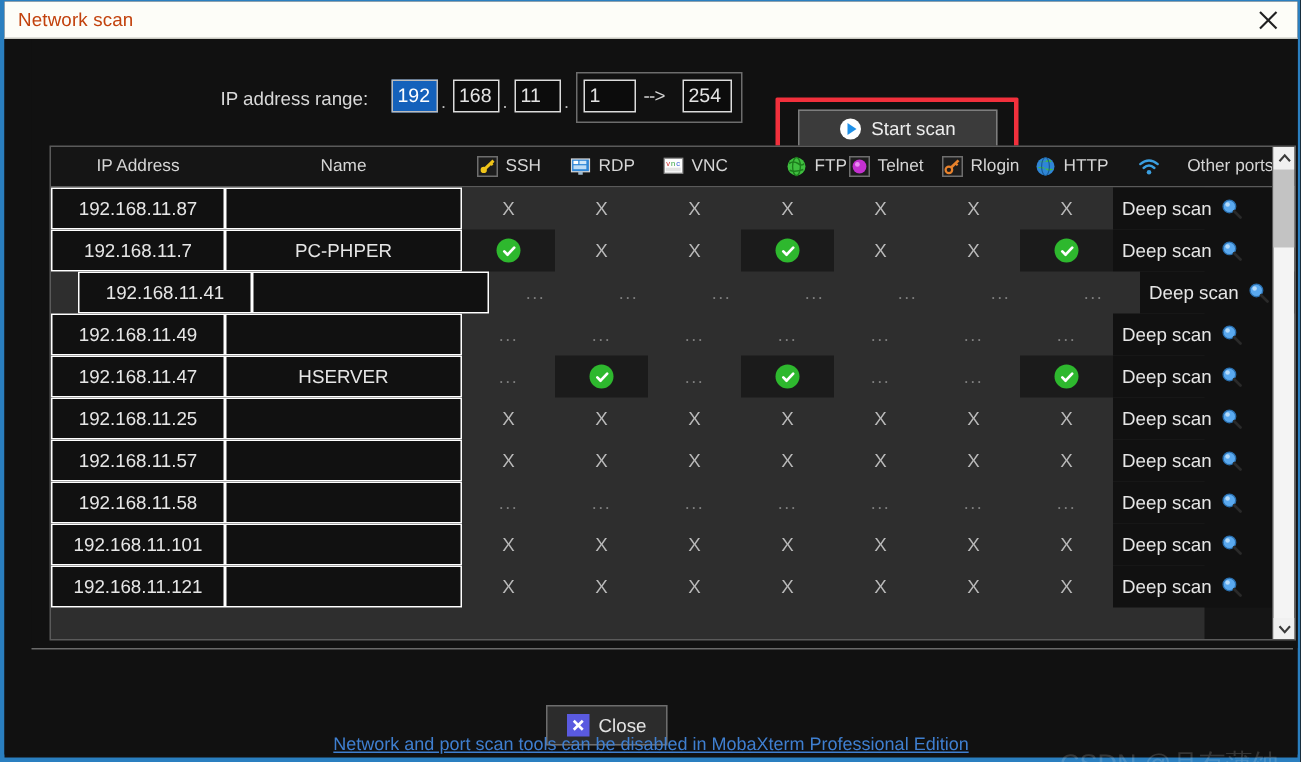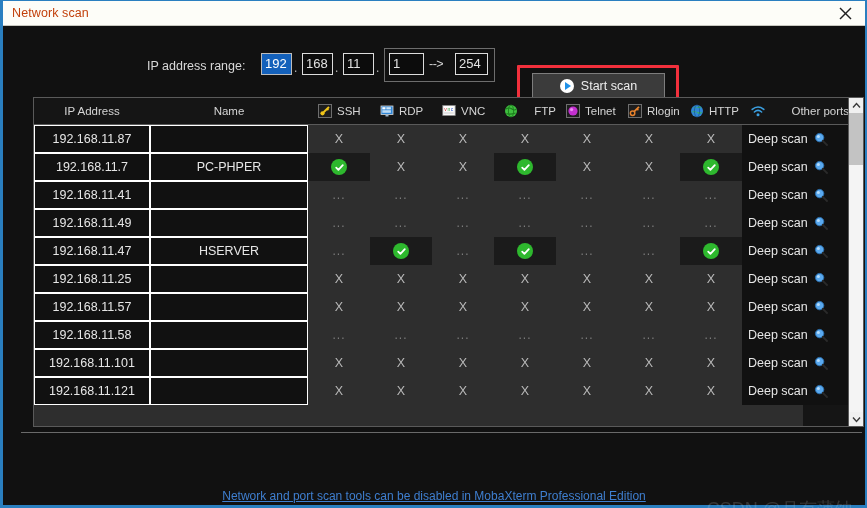--- a/index.html
+++ b/index.html
@@ -329,21 +329,21 @@
             <div class="th center" style="left: 398px; width: 62px; justify-content: flex-start; padding-left: 10px;">
               <svg class="th-icon" width="14" height="14" viewBox="0 0 14 14">
                 <rect x="0.8" y="1.5" width="12.4" height="10" fill="#fdfdfd" stroke="#8a8a8a" stroke-width="0.8"></rect>
                 <text x="2.2" y="6.6" font-size="5" fill="#cf2a2a" font-family="sans-serif">v</text>
                 <text x="5.4" y="6.6" font-size="5" fill="#2a9e3a" font-family="sans-serif">n</text>
                 <text x="8.8" y="6.6" font-size="5" fill="#2a55cf" font-family="sans-serif">c</text>
                 <rect x="1.8" y="7.8" width="10" height="2.4" fill="#e3e3e3"></rect>
               </svg>
               <span>VNC</span>
             </div>
-            <div class="th center" style="left: 460px; width: 62px; justify-content: space-between; padding-left: 10px;">
+            <div class="th center" style="left: 480px; width: 62px; justify-content: flex-start; padding-left: 10px;">
               <svg class="th-icon" width="14" height="14" viewBox="0 0 14 14">
                 <circle cx="7" cy="7" r="6" fill="#3fbf3f"></circle>
                 <path d="M2 5 Q5 3 8 5 Q11 7 12 5" stroke="#1d7d1d" stroke-width="1.1" fill="none"></path>
                 <path d="M2.5 9.5 Q6 11 11.5 9" stroke="#1d7d1d" stroke-width="1.1" fill="none"></path>
                 <ellipse cx="7" cy="7" rx="2.6" ry="6" fill="none" stroke="#1d7d1d" stroke-width="0.9"></ellipse>
               </svg>
               <span>FTP</span>
             </div>
             <div class="th center" style="left: 522px; width: 62px; justify-content: flex-start; padding-left: 10px;">
               <svg class="th-icon" width="14" height="14" viewBox="0 0 14 14">
@@ -364,21 +364,21 @@
             </div>
             <div class="th center" style="left: 646px; width: 62px; justify-content: flex-start; padding-left: 10px;">
               <svg class="th-icon" width="14" height="14" viewBox="0 0 14 14">
                 <circle cx="7" cy="7" r="6" fill="#2f86d6"></circle>
                 <path d="M3 3.6 Q5.5 5 7.5 3.2 Q9.5 1.6 11.2 4" fill="#3fbf3f"></path>
                 <path d="M1.6 8 Q5 6.2 7 8.6 Q9 11 12.4 8.6" fill="#3fbf3f"></path>
                 <ellipse cx="7" cy="7" rx="2.6" ry="6" fill="none" stroke="#1a5c96" stroke-width="0.8"></ellipse>
               </svg>
               <span>HTTP</span>
             </div>
-            <div class="th center" style="left: 708px; width: 107px; justify-content: space-between; padding-left: 8px; gap: 12px;">
+            <div class="th center" style="left: 708px; width: 107px; justify-content: flex-end; padding-left: 8px; gap: 12px;">
               <svg class="th-icon" width="14" height="14" viewBox="0 0 14 14" style="width:16px;height:14px">
                 <path d="M1.2 5.4 Q7 0.6 12.8 5.4" stroke="#3b9fe0" stroke-width="1.6" fill="none" stroke-linecap="round"></path>
                 <path d="M3.4 8 Q7 4.8 10.6 8" stroke="#3b9fe0" stroke-width="1.6" fill="none" stroke-linecap="round"></path>
                 <circle cx="7" cy="10.8" r="1.5" fill="#3b9fe0"></circle>
               </svg>
               <span>Other ports</span>
             </div>
           </div>
         <div class="tbody" id="tbody">
             <div class="row" style="top: 0px;">
@@ -452,21 +452,21 @@
               </div>
               <div class="cell-deep">
                 <span>Deep scan</span>
                 <svg class="mag" viewBox="0 0 14 14">
                   <circle cx="5.6" cy="5.6" r="4.2" fill="#5aa9ef" stroke="#2a6fae" stroke-width="0.9"></circle>
                   <circle cx="4.4" cy="4.4" r="1.5" fill="#b6dcfb"></circle>
                   <line x1="8.8" y1="8.8" x2="13" y2="13" stroke="#2a2a2a" stroke-width="1.8" stroke-linecap="round"></line>
                 </svg>
               </div>
             </div>
-            <div class="row" style="top: 56px;">
+            <div class="row" style="top: 56px; margin-left: 18px;">
               <div class="cell-ip">192.168.11.41</div>
               <div class="cell-name"></div>
               <div class="cell-port" style="left:274px;width:62px">
                 <span class="cell-dots">...</span>
               </div>
               <div class="cell-port" style="left:336px;width:62px">
                 <span class="cell-dots">...</span>
               </div>
               <div class="cell-port" style="left:398px;width:62px">
                 <span class="cell-dots">...</span>
@@ -748,17 +748,26 @@
             <svg width="9" height="7" viewBox="0 0 9 7">
               <path d="M1 1.5 L4.5 5.5 L8 1.5" stroke="#3a3a3a" stroke-width="1.4" fill="none"></path>
             </svg>
           </div>
         </div>
       </div>
     </div>
 
     <div class="footer-divider"></div>
 
+    <div class="close-btn">
+      <span class="x-icon">
+        <svg width="11" height="11" viewBox="0 0 11 11">
+          <line x1="2.5" y1="2.5" x2="8.5" y2="8.5" stroke="#ffffff" stroke-width="1.8"></line>
+          <line x1="8.5" y1="2.5" x2="2.5" y2="8.5" stroke="#ffffff" stroke-width="1.8"></line>
+        </svg>
+      </span>
+      <span class="close-btn-label">Close</span>
+    </div>
 
     <div class="footer-link">Network and port scan tools can be disabled in MobaXterm Professional Edition</div>
     <div class="watermark">CSDN @月有薄蚀</div>
   </div>
 </div>
 
 </body></html>

